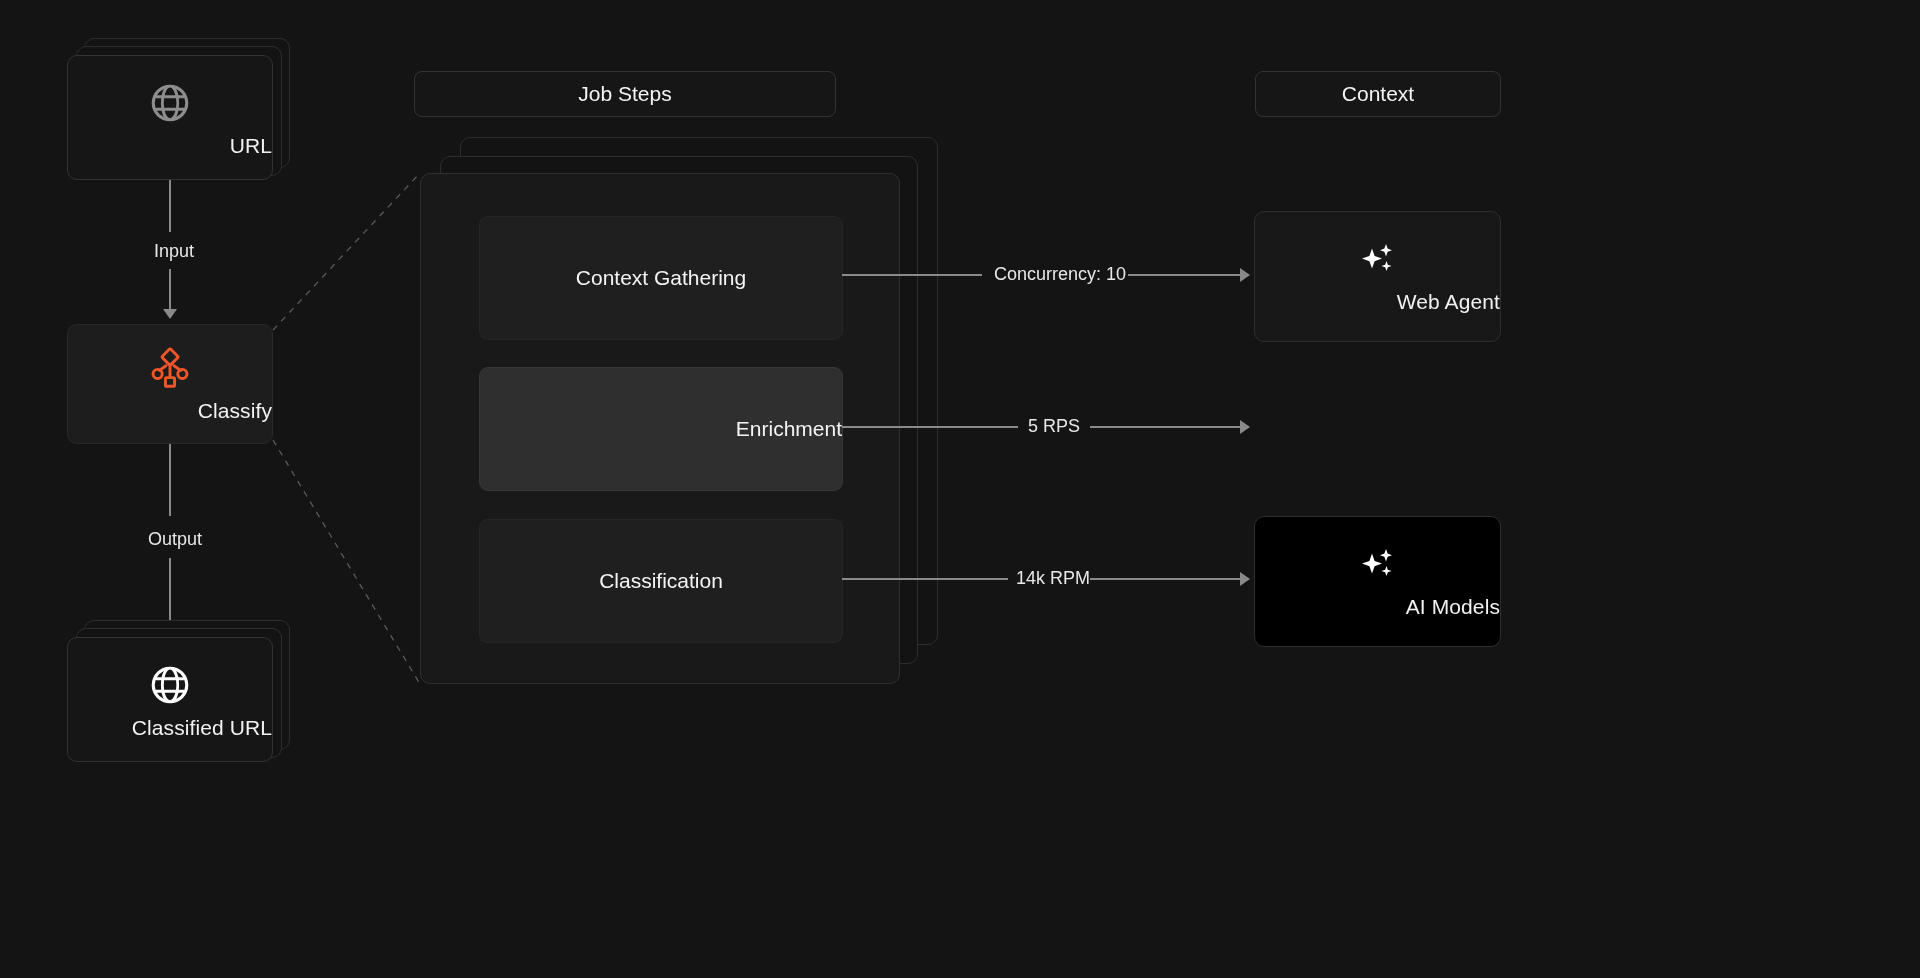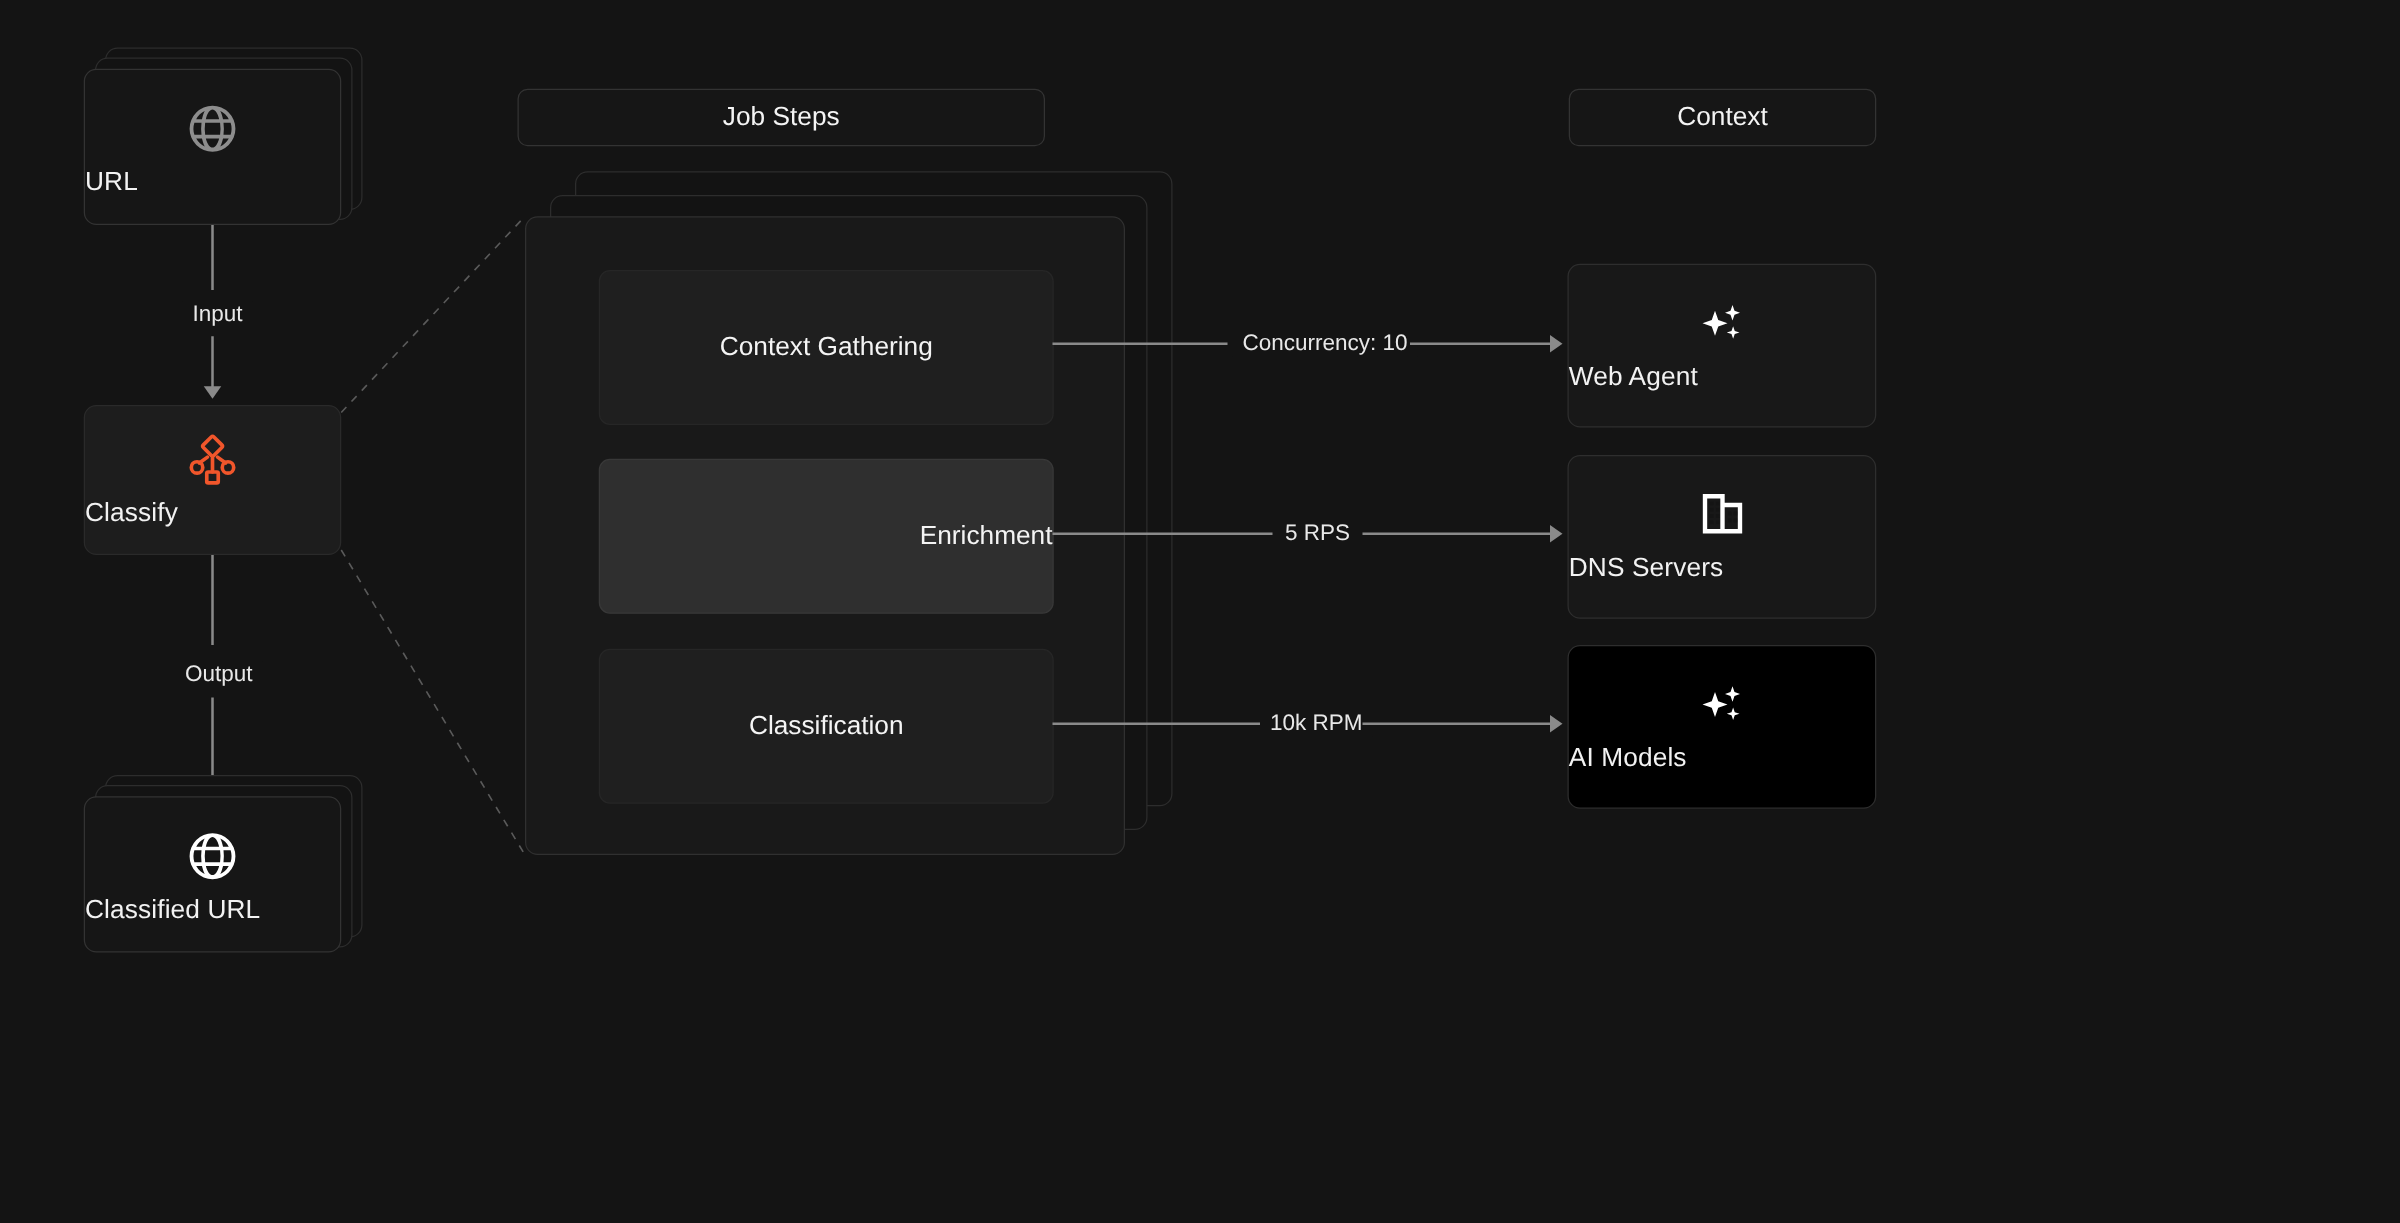--- a/index.html
+++ b/index.html
@@ -32,21 +32,21 @@
 
   .dots {
     background-image: radial-gradient(#2b2b2b 1px, transparent 1px);
     background-size: 9px 9px;
   }
 
   .card-label {
     position: absolute;
     left: 0;
     right: 0;
-    text-align: left;
+    text-align: right;
     color: #f2f2f2;
     font-size: 21px;
     letter-spacing: .1px;
     white-space: nowrap;
   }
 
   .icon-wrap {
     position: absolute;
     left: 0;
     right: 0;
@@ -225,55 +225,35 @@
   <div class="flow-caption" style="left:986px; top:264px;">Concurrency: 10</div>
   <div class="hline" style="left:1128px; top:274px; width:119px;"></div>
   <div class="arrow-right" style="left:1240px; top:268px;"></div>
 
   <div class="hline" style="left:842px; top:426px; width:176px;"></div>
   <div class="flow-caption" style="left:1020px; top:416px;">5 RPS</div>
   <div class="hline" style="left:1090px; top:426px; width:157px;"></div>
   <div class="arrow-right" style="left:1240px; top:420px;"></div>
 
   <div class="hline" style="left:842px; top:578px; width:166px;"></div>
-  <div class="flow-caption" style="left:1008px; top:568px;">10k RPM</div>
+  <div class="flow-caption" style="left:1008px; top:568px;">14k RPM</div>
   <div class="hline" style="left:1090px; top:578px; width:157px;"></div>
   <div class="arrow-right" style="left:1240px; top:572px;"></div>
 
   <div class="card dots" style="left:1254px; top:211px; width:247px; height:131px; background:#181818; border-color:#2e2e2e;">
     <div class="icon-wrap" style="top:22px; height:48px;">
       <svg width="48" height="48" viewBox="0 0 48 48" fill="#ffffff">
         <path d="M18 14.5 20.6 22 28 24.6 20.6 27.2 18 34.6 15.4 27.2 8 24.6 15.4 22z"></path>
         <path d="M32 10 33.6 14.6 38 16.2 33.6 17.8 32 22.4 30.4 17.8 26 16.2 30.4 14.6z"></path>
         <path d="M32.5 27 33.8 30.8 37.6 32 33.8 33.2 32.5 37 31.2 33.2 27.4 32 31.2 30.8z"></path>
       </svg>
     </div>
     <div class="card-label" style="top:78px;">Web Agent</div>
   </div>
 
-  <div class="card dots" style="left:1254px; top:364px; width:247px; height:131px; background:#181818; border-color:#2e2e2e;">
-    <div class="icon-wrap" style="top:24px; height:44px;">
-      <svg width="42" height="42" viewBox="0 0 24 24" fill="#ffffff">
-        <path d="M3 3h10v4h8v14H3V3zm2 2v14h6V5H5zm8 4v10h6V9h-6z"></path>
-        <rect x="6.2" y="6.4" width="1.7" height="1.7" fill="#141414"></rect>
-        <rect x="9.0" y="6.4" width="1.7" height="1.7" fill="#141414"></rect>
-        <rect x="6.2" y="9.3" width="1.7" height="1.7" fill="#141414"></rect>
-        <rect x="9.0" y="9.3" width="1.7" height="1.7" fill="#141414"></rect>
-        <rect x="6.2" y="12.2" width="1.7" height="1.7" fill="#141414"></rect>
-        <rect x="9.0" y="12.2" width="1.7" height="1.7" fill="#141414"></rect>
-        <rect x="6.2" y="15.1" width="1.7" height="1.7" fill="#141414"></rect>
-        <rect x="9.0" y="15.1" width="1.7" height="1.7" fill="#141414"></rect>
-        <rect x="14.4" y="11.0" width="1.7" height="1.7" fill="#141414"></rect>
-        <rect x="17.0" y="11.0" width="1.7" height="1.7" fill="#141414"></rect>
-        <rect x="14.4" y="14.2" width="1.7" height="1.7" fill="#141414"></rect>
-        <rect x="17.0" y="14.2" width="1.7" height="1.7" fill="#141414"></rect>
-      </svg>
-    </div>
-    <div class="card-label" style="top:78px;">DNS Servers</div>
-  </div>
 
   <div class="card dots" style="left:1254px; top:516px; width:247px; height:131px; background:#000000; border-color:#2e2e2e;">
     <div class="icon-wrap" style="top:22px; height:48px;">
       <svg width="48" height="48" viewBox="0 0 48 48" fill="#ffffff">
         <path d="M18 14.5 20.6 22 28 24.6 20.6 27.2 18 34.6 15.4 27.2 8 24.6 15.4 22z"></path>
         <path d="M32 10 33.6 14.6 38 16.2 33.6 17.8 32 22.4 30.4 17.8 26 16.2 30.4 14.6z"></path>
         <path d="M32.5 27 33.8 30.8 37.6 32 33.8 33.2 32.5 37 31.2 33.2 27.4 32 31.2 30.8z"></path>
       </svg>
     </div>
     <div class="card-label" style="top:78px;">AI Models</div>

